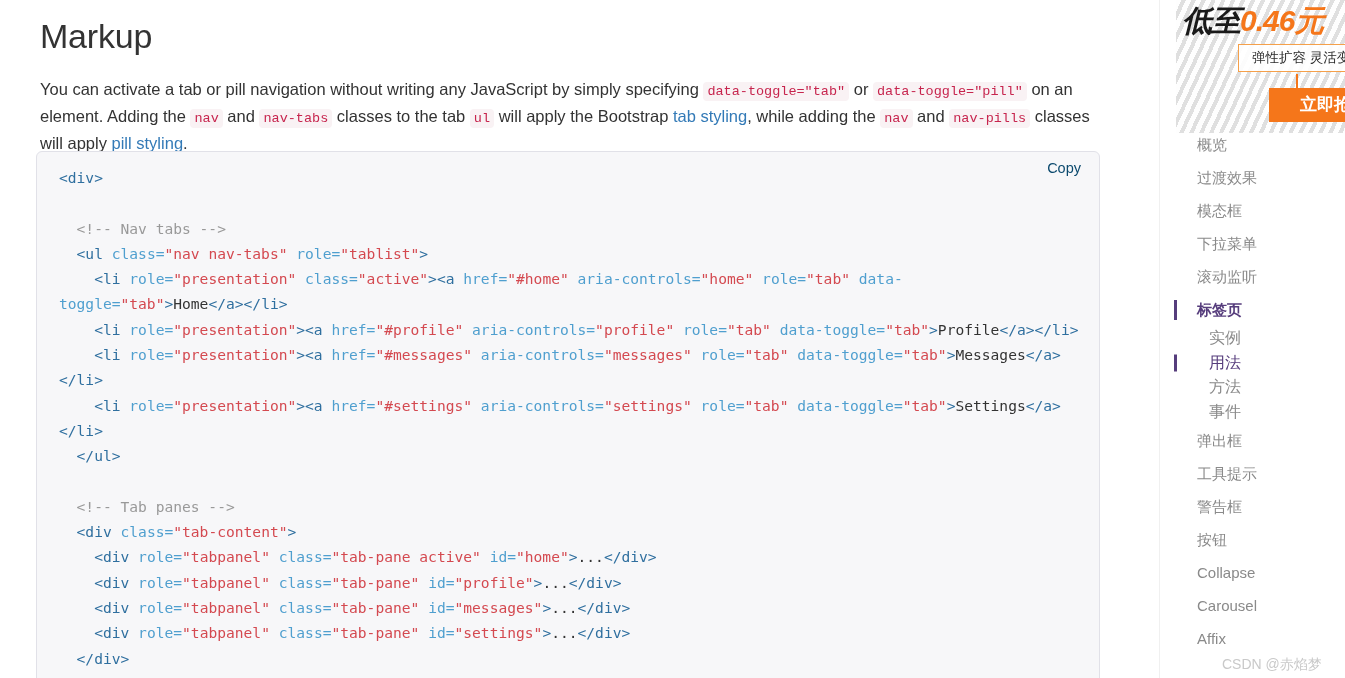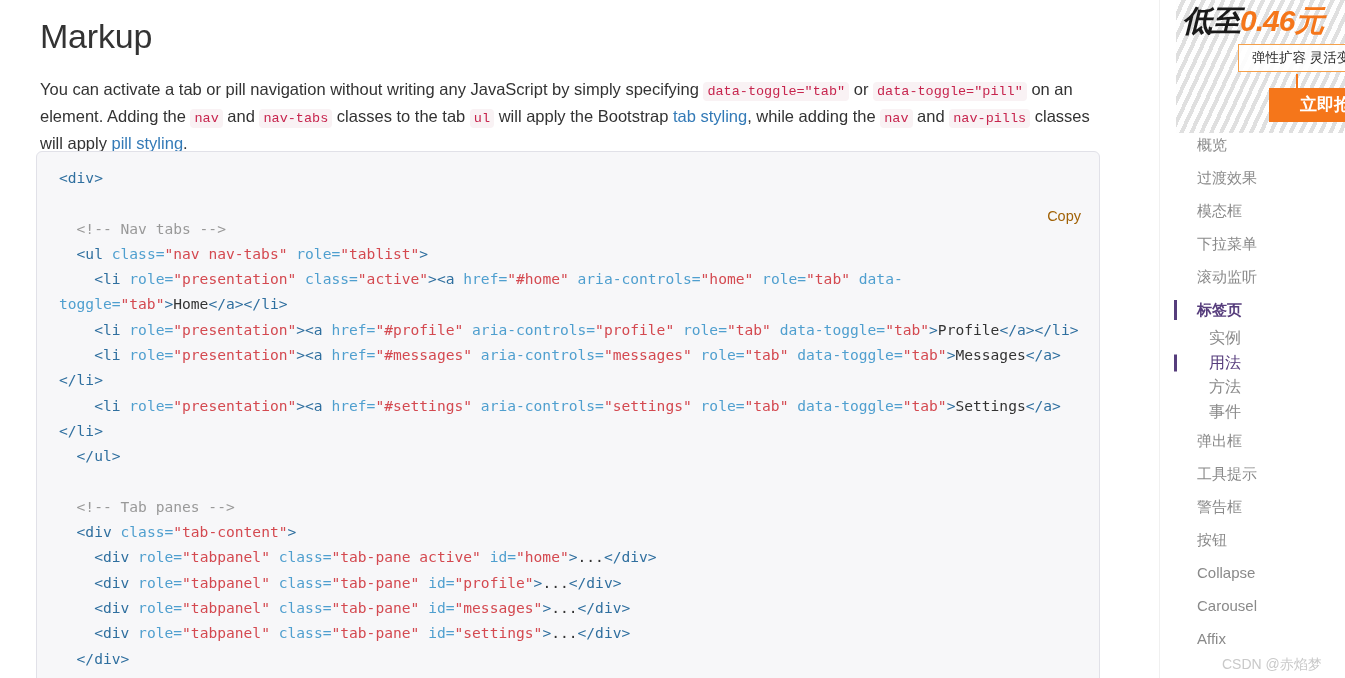--- a/index.html
+++ b/index.html
@@ -89,28 +89,27 @@
     border: 1px solid #e1e1e8;
     border-radius: 6px;
     box-sizing: border-box;
     overflow: hidden;
   }
   .copy-btn {
     position: absolute;
     right: 14px;
     top: 6px;
     font-size: 14.5px;
-    color: #a16207;
+    color: #0c4a6e;
     font-family: "Liberation Sans", sans-serif;
     cursor: pointer;
     user-select: none;
     background: transparent;
     border: none;
     padding: 2px 4px;
-    margin-top: 48px;
   }
   pre.code {
     margin: 0;
     padding: 14px 18px 0 22px;
     font-family: "Liberation Mono", "DejaVu Sans Mono", monospace;
     font-size: 14.6px;
     line-height: 23.3px;
     color: #3b6ea5;
     white-space: pre-wrap;
     word-break: break-word;

